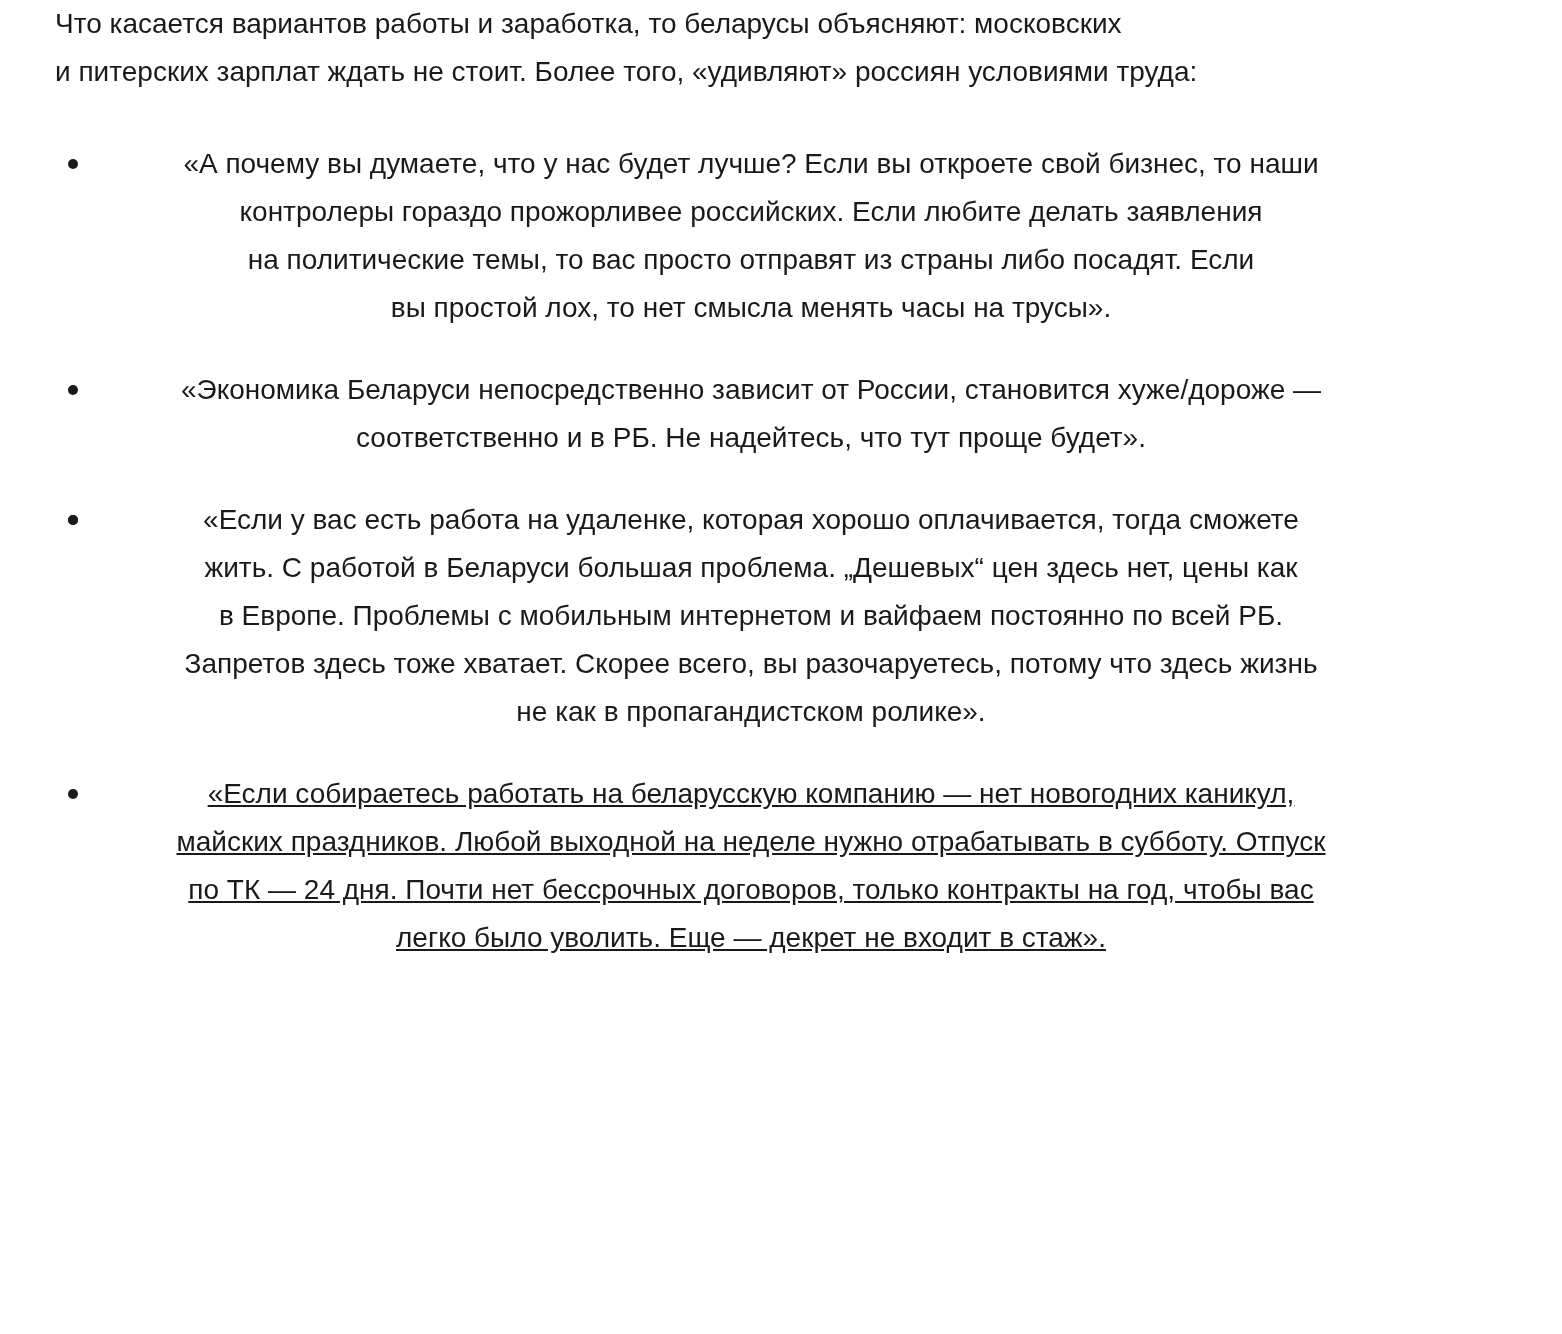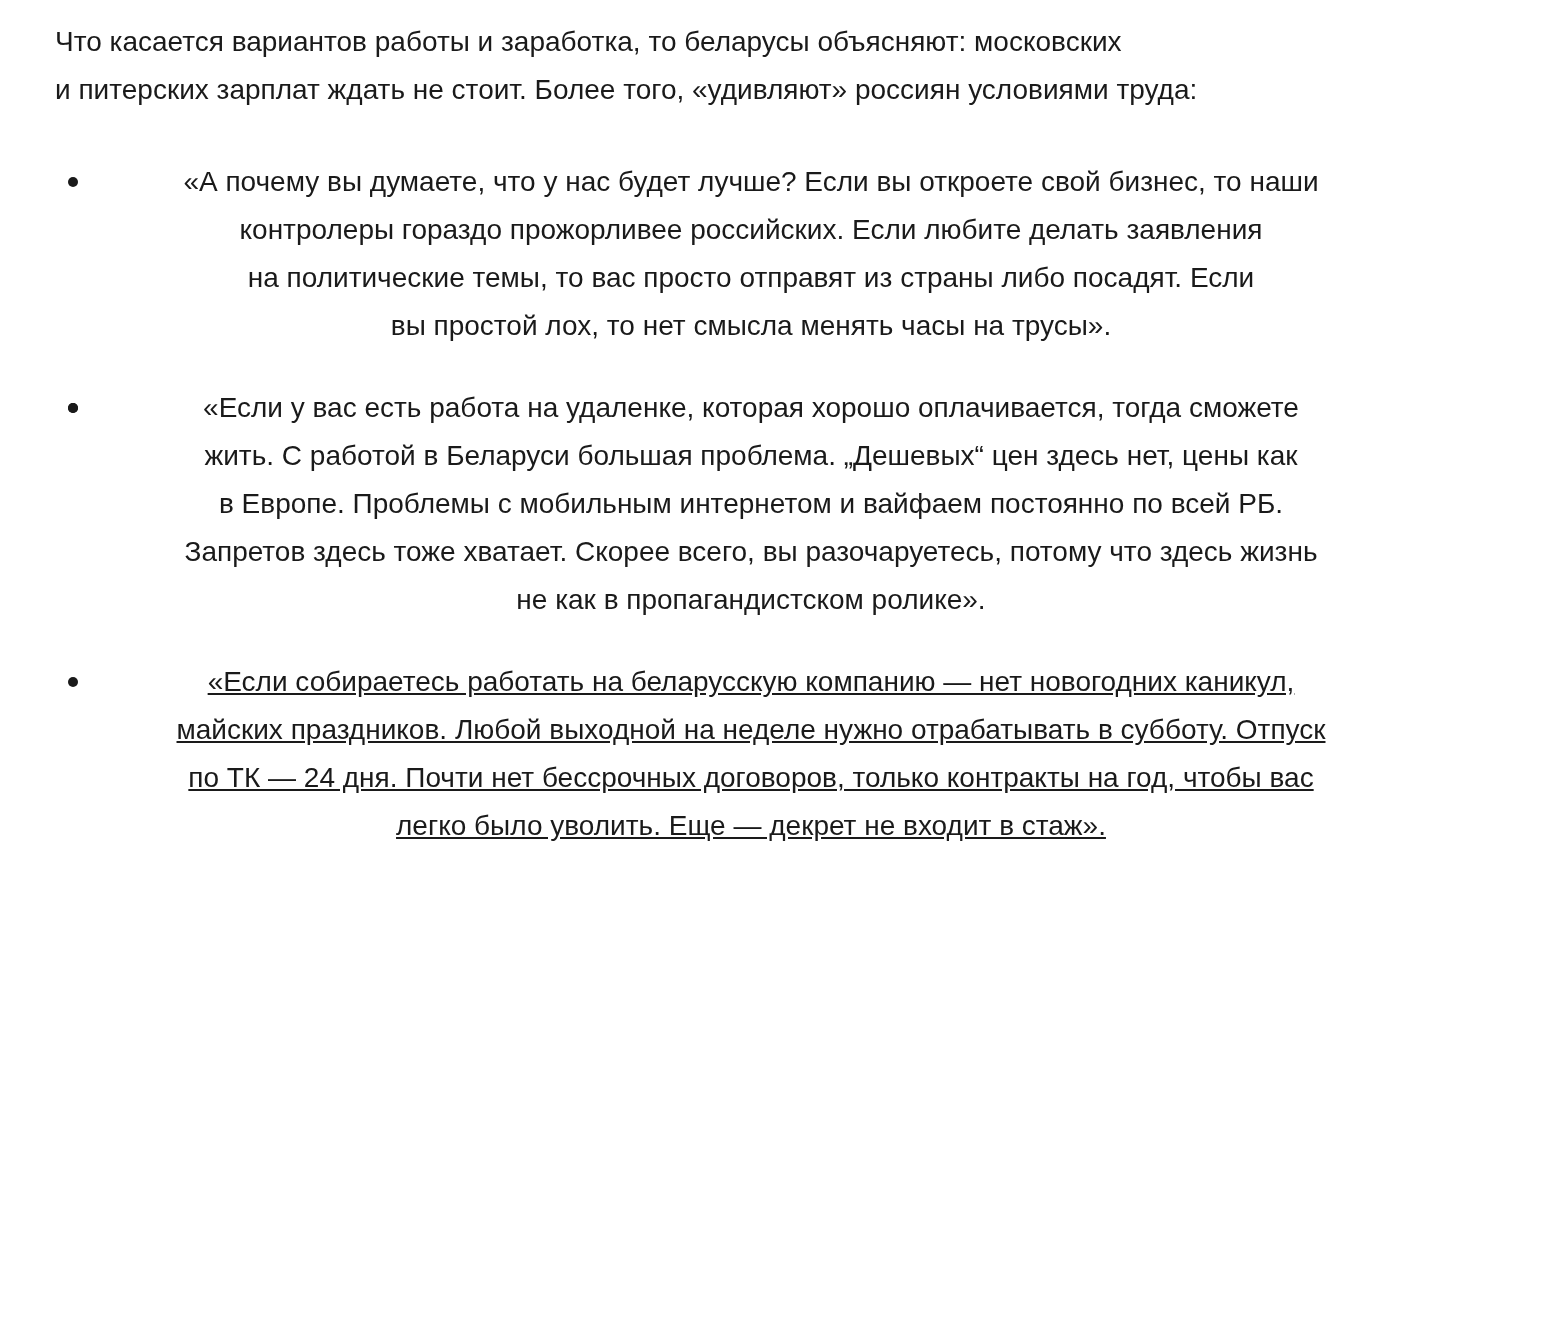--- a/index.html
+++ b/index.html
@@ -16,21 +16,21 @@
   body {
     font-family: "Liberation Sans", sans-serif;
     font-size: 28px;
     line-height: 48px;
     font-weight: 400;
   }
   .page {
     width: 1418px;
     min-height: 1334px;
     background: var(--bg);
-    padding: 18px 14px 40px 55px;
+    padding: 0 14px 40px 55px;
   }
   .intro {
     margin: 0 0 44px 0;
     white-space: pre-line;
   }
   ul.quotes-list {
     list-style: none;
     margin: 0;
     padding: 0;
   }
@@ -67,20 +67,25 @@
   <ul class="quotes-list">
   <li>
     <span class="bullet-dot"></span>
     <span class="item-text">«А почему вы думаете, что у нас будет лучше? Если вы откроете свой бизнес, то наши
 контролеры гораздо прожорливее российских. Если любите делать заявления
 на политические темы, то вас просто отправят из страны либо посадят. Если
 вы простой лох, то нет смысла менять часы на трусы».</span>
   </li>
 
 
+  <li>
+    <span class="bullet-dot"></span>
+    <span class="item-text">«Экономика Беларуси непосредственно зависит от России, становится хуже/дороже —
+соответственно и в РБ. Не надейтесь, что тут проще будет».</span>
+  </li>
 
   <li>
     <span class="bullet-dot"></span>
   </li>
 
   <li>
     <span class="bullet-dot"></span>
     <span class="item-text">«Если у вас есть работа на удаленке, которая хорошо оплачивается, тогда сможете
 жить. С работой в Беларуси большая проблема. „Дешевых“ цен здесь нет, цены как
 в Европе. Проблемы с мобильным интернетом и вайфаем постоянно по всей РБ.

